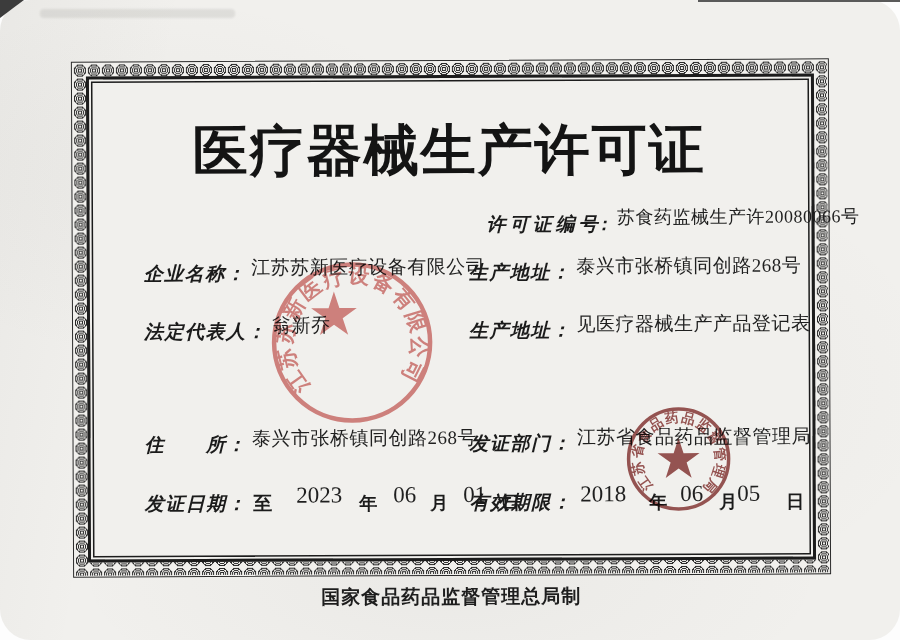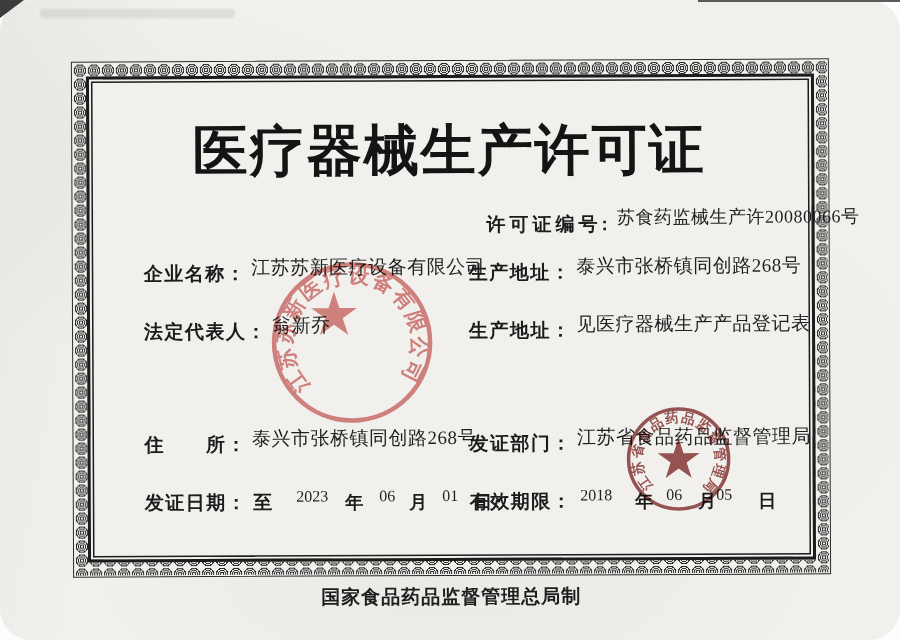--- a/index.html
+++ b/index.html
@@ -46,28 +46,29 @@
   
   .title{
     position:absolute;left:0;right:0;top:114px;text-align:center;
     font-size:55px;font-weight:bold;letter-spacing:2px;color:#141414;
     font-family:"Liberation Sans",sans-serif;
   }
   .line{position:absolute;white-space:nowrap;}
   .lbl{
     font-weight:bold;font-size:19px;color:#1b1b1b;letter-spacing:1.5px;
     font-family:"Liberation Sans",sans-serif;
+    font-style:italic;
   }
   .val{
     font-family:"Liberation Serif",serif;font-size:19px;color:#1f1f1f;
     position:relative;top:-6px;margin-left:5px;letter-spacing:0.5px;
   }
   .license .lbl{letter-spacing:4px;}
   .license .val{font-size:18px;top:-7px;}
-  .num{font-family:"Liberation Serif",serif;font-size:16px;color:#1f1f1f;position:relative;top:-7px;display:inline-block;}
+  .num{font-family:"Liberation Serif",serif;font-size:23px;color:#1f1f1f;position:relative;top:-7px;display:inline-block;}
   .unit{font-weight:bold;font-size:18px;color:#1b1b1b;display:inline-block;font-family:"Liberation Sans",sans-serif;}
   .prefix{font-weight:bold;font-size:19px;color:#1b1b1b;display:inline-block;margin-left:6px;font-family:"Liberation Sans",sans-serif;}
   .footer{
     position:absolute;left:0;right:0;top:584px;text-align:center;
     font-size:19px;font-weight:bold;letter-spacing:1px;color:#1d1d1d;
   }
 
   
   .f-license{left:487px;top:212px;}
   .f-company{left:144px;top:260px;}

